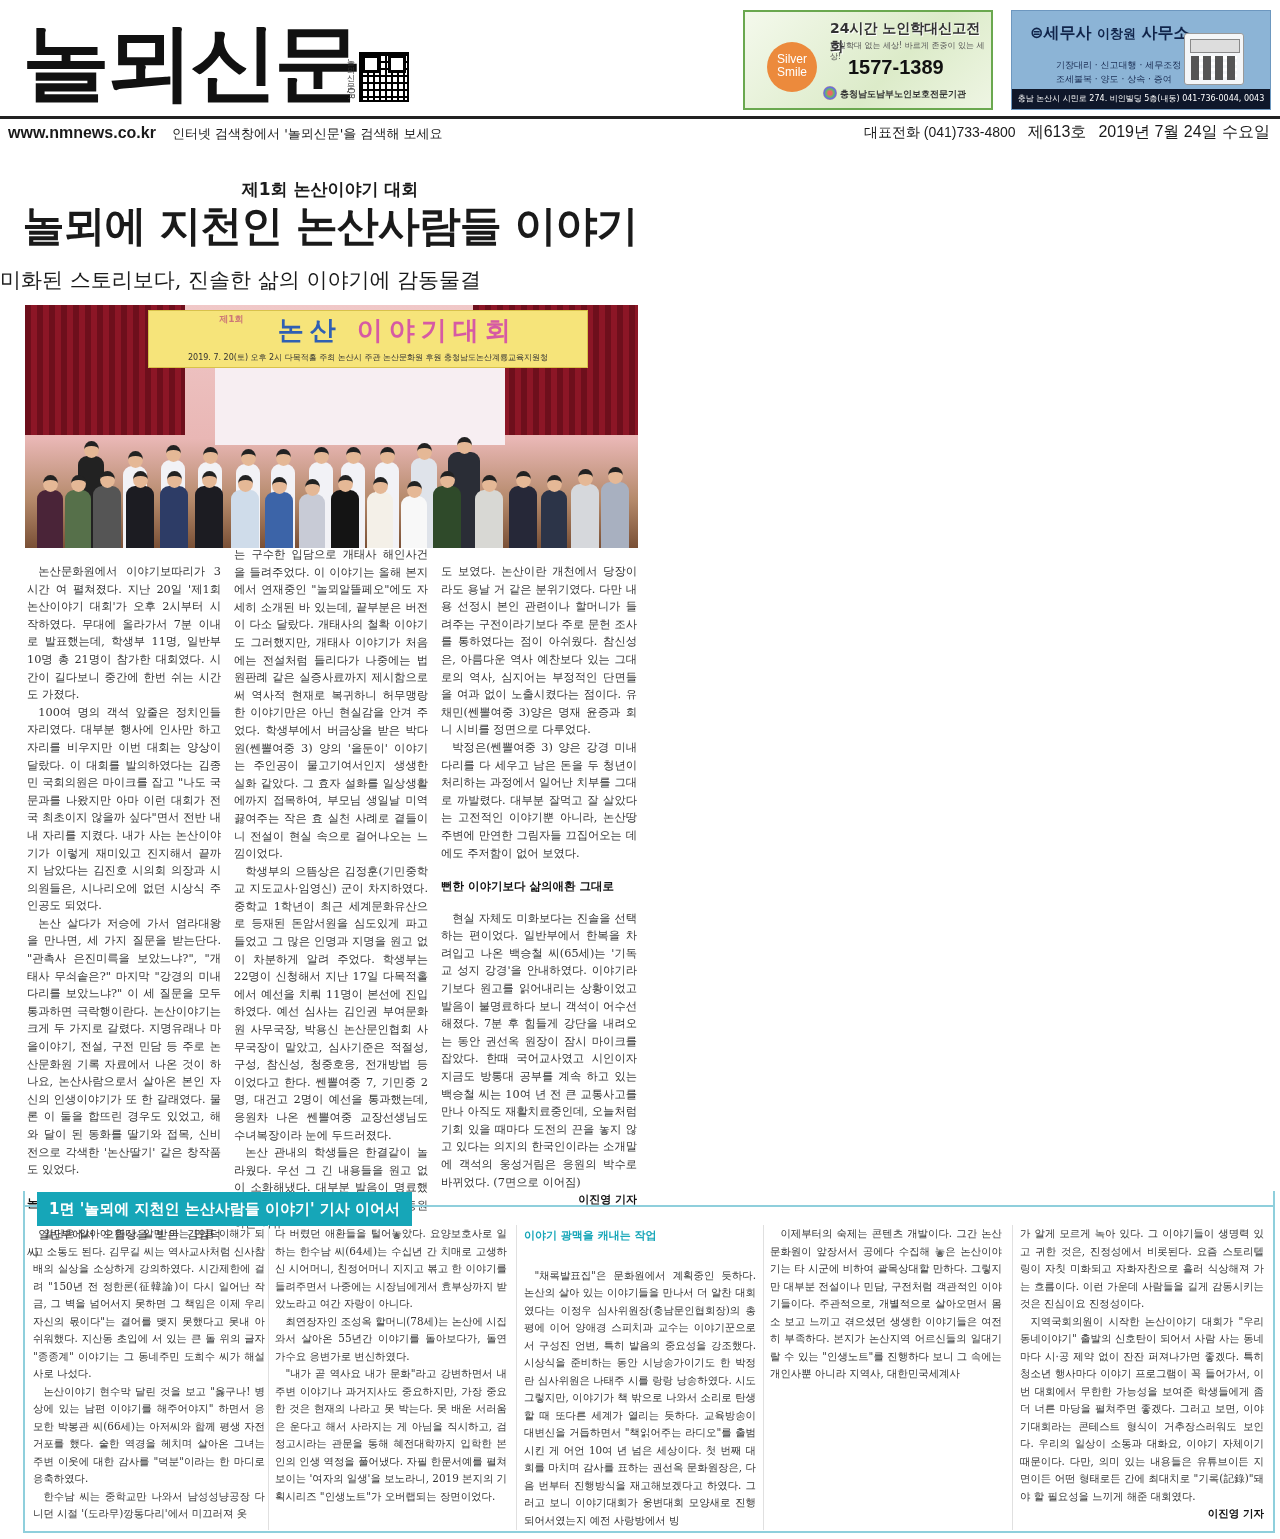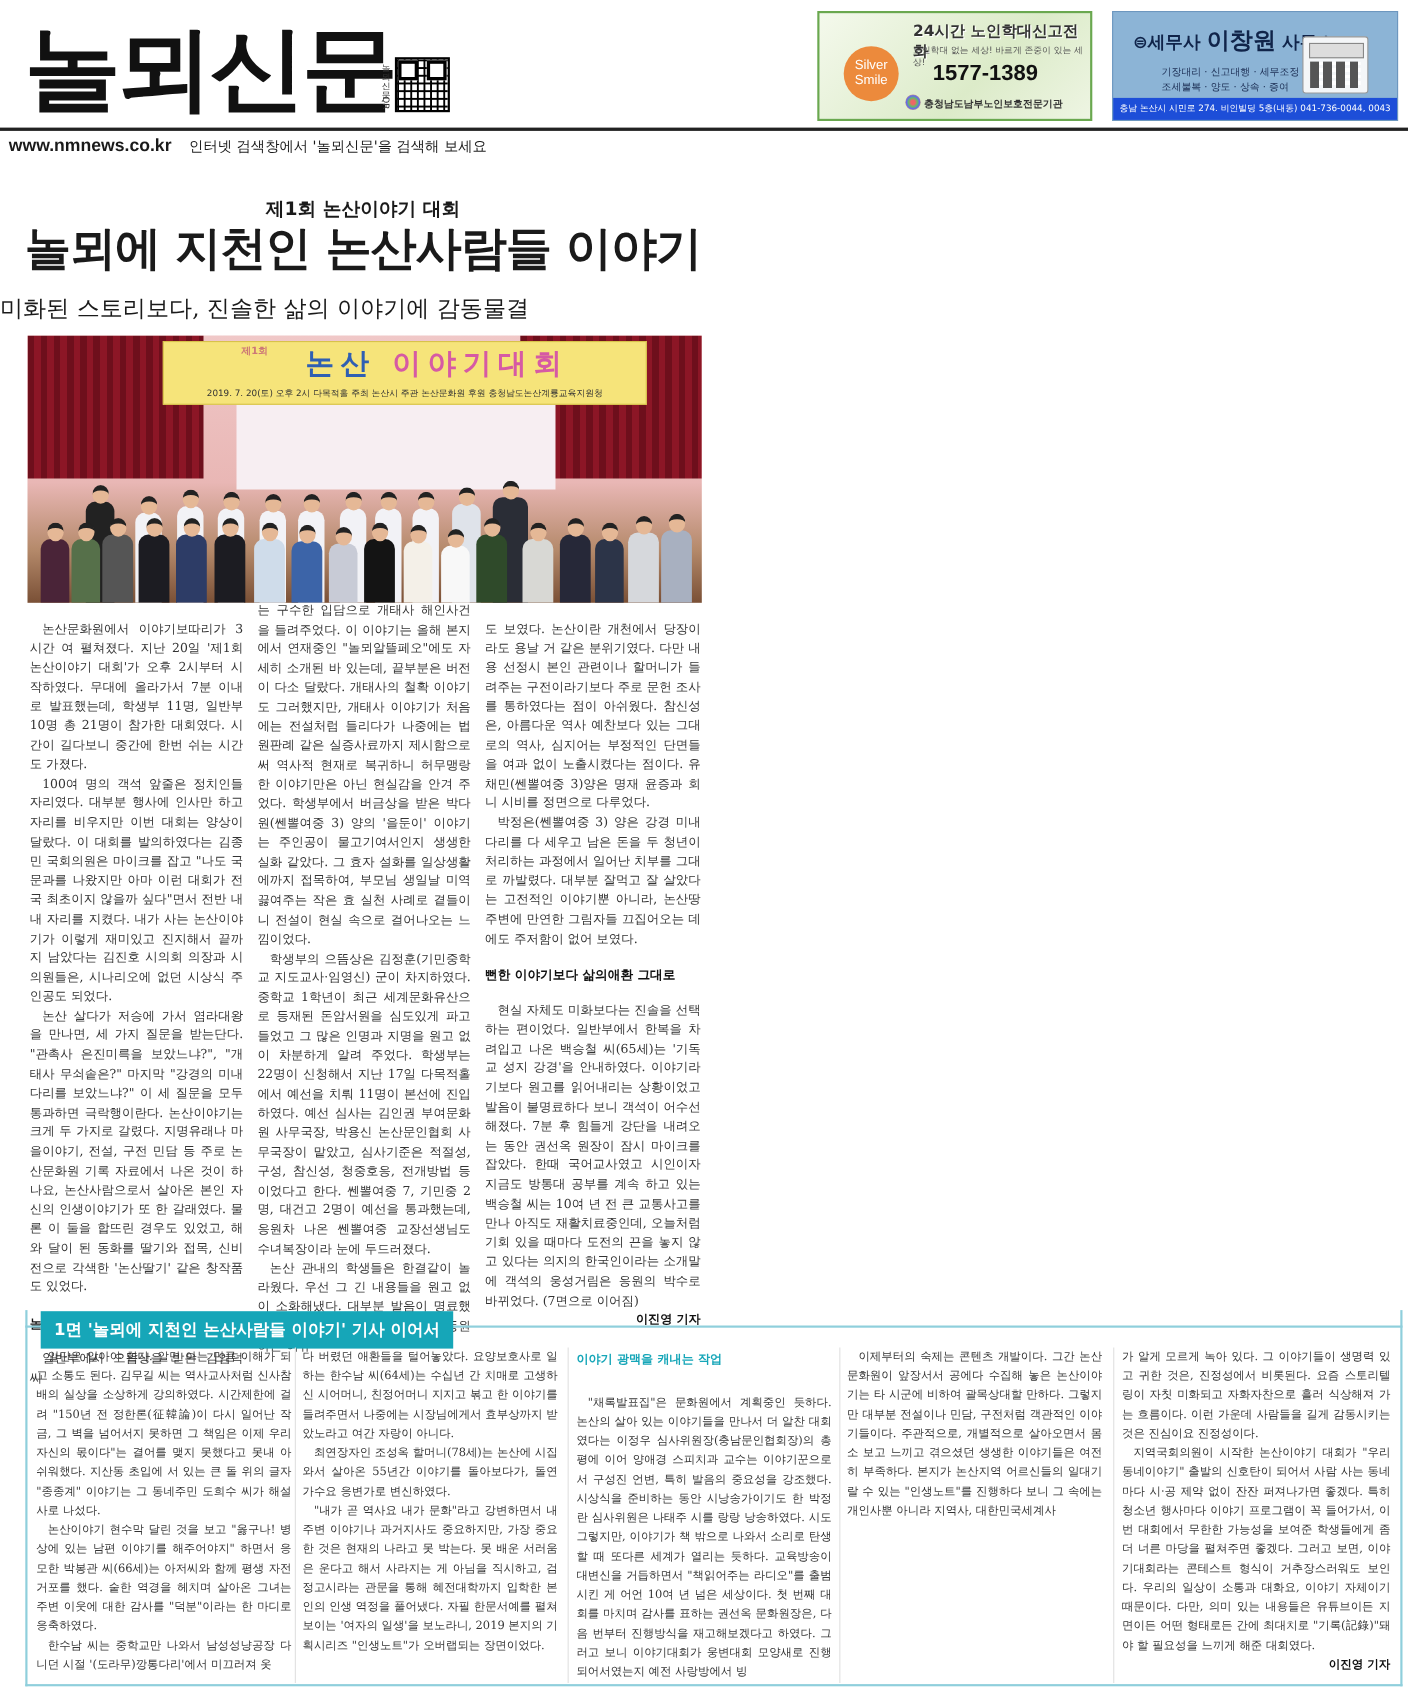--- a/index.html
+++ b/index.html
@@ -26,27 +26,27 @@
   .ad1 { position: absolute; left: 743px; top: 10px; width: 250px; height: 100px; border: 2px solid #6aa84f; background: linear-gradient(135deg, #f4f9ec, #dcebc9 60%, #eef5e3); }
   .ad1 .badge { position: absolute; left: 22px; top: 30px; width: 50px; height: 50px; border-radius: 50%; background: #ec8a3c; color: #fff; font-size: 12px; line-height: 13px; text-align: center; padding-top: 11px; font-family: "Liberation Sans", sans-serif; }
   .ad1 .t1 { position: absolute; left: 85px; top: 8px; font-weight: bold; font-size: 14px; color: #333; text-shadow: 1px 1px 0 #fff; }
   .ad1 .t2 { position: absolute; left: 85px; top: 28px; font-size: 8px; color: #555; }
   .ad1 .t3 { position: absolute; left: 103px; top: 44px; font-weight: bold; font-size: 20px; font-family: "Liberation Sans", sans-serif; color: #111; }
   .ad1 .t4 { position: absolute; left: 95px; top: 76px; font-size: 9px; color: #333; font-weight: bold; }
   .ad1 .tree { position: absolute; left: 78px; top: 74px; width: 14px; height: 14px; border-radius: 50%; background: radial-gradient(circle, #e66 20%, #6b6 40%, #66e 60%, #eb4 80%); }
 
   .ad2 { position: absolute; left: 1011px; top: 10px; width: 260px; height: 100px; background: #8cb4d6; border: 1px solid #6d97bf; }
   .ad2 .title { position: absolute; left: 18px; top: 12px; font-size: 16px; color: #10244a; font-weight: bold; }
-  .ad2 .title .big { font-size: 21px; }
+  .ad2 .title .big { font-size: 13px; }
   .ad2 .s1, .ad2 .s2 { position: absolute; left: 44px; font-size: 9px; color: #1a2c52; }
   .ad2 .s1 { top: 48px; } .ad2 .s2 { top: 62px; }
   .ad2 .calc { position: absolute; left: 172px; top: 22px; width: 60px; height: 52px; background: #f4f6f8; border: 1px solid #999; border-radius: 3px; }
   .ad2 .calc::before { content: ""; position: absolute; left: 5px; top: 5px; width: 48px; height: 12px; background: #ddd; border: 1px solid #888; }
   .ad2 .calc::after { content: ""; position: absolute; left: 6px; top: 22px; width: 46px; height: 24px; background: repeating-linear-gradient(90deg, #555 0 8px, transparent 8px 12px), repeating-linear-gradient(#fff 0 3px, transparent 3px 6px); }
-  .ad2 .addr { position: absolute; left: 0; bottom: 0; width: 100%; height: 20px; background: #1d4ed8; color: #fff; font-size: 8px; line-height: 20px; text-align: center; }
+  .ad2 .addr { position: absolute; left: 0; bottom: 0; width: 100%; height: 20px; background: #0f172a; color: #fff; font-size: 8px; line-height: 20px; text-align: center; }
 
   .kicker { position: absolute; left: 0; top: 178px; width: 660px; text-align: center; font-weight: bold; font-size: 17px; }
   .headline { position: absolute; left: 0; top: 196px; width: 660px; text-align: center; font-weight: bold; font-size: 42px; letter-spacing: -1px; line-height: 60px; }
   .subhead { position: absolute; left: 0; top: 266px; width: 660px; text-align: left; font-family: "DejaVu Serif", serif; font-size: 21px; }
 
   .photo { position: absolute; left: 25px; top: 305px; width: 613px; height: 243px; overflow: hidden; background: linear-gradient(#f0c8c8 0%, #e9b7b5 55%, #b58a6b 80%, #7a5036 100%); }
   .photo .curtain-l { position: absolute; left: 0; top: 0; width: 160px; height: 130px; background: repeating-linear-gradient(90deg, #6e0f1c 0 6px, #8c1626 6px 12px); }
   .photo .curtain-r { position: absolute; right: 0; top: 0; width: 165px; height: 130px; background: repeating-linear-gradient(90deg, #6e0f1c 0 6px, #8c1626 6px 12px); }
   .photo .screen { position: absolute; left: 190px; top: 50px; width: 290px; height: 90px; background: #f7eef2; }
   .photo .banner { position: absolute; left: 123px; top: 5px; width: 440px; height: 58px; background: #f6e47a; border: 1px solid #d8c24a; }
@@ -103,20 +103,25 @@
     <div class="s2">조세불복 · 양도 · 상속 · 증여</div>
     <div class="calc"></div>
     <div class="addr">충남 논산시 시민로 274. 비인빌딩 5층(내동) 041-736-0044, 0043</div>
   </div>
 
   <div class="rule-top"></div>
   <div class="site-line">
     <span class="site-url">www.nmnews.co.kr</span>
     <span class="site-msg">인터넷 검색창에서 '놀뫼신문'을 검색해 보세요</span>
   </div>
+  <div class="issue-line">
+    <span class="phone">대표전화 (041)733-4800</span>
+    <span class="no">제613호</span>
+    <span class="date">2019년 7월 24일 수요일</span>
+  </div>
 </div>
 
 <div class="kicker">제1회 논산이야기 대회</div>
 <h1 class="headline">놀뫼에 지천인 논산사람들 이야기</h1>
 <div class="subhead">미화된 스토리보다, 진솔한 삶의 이야기에 감동물결</div>
 
 <div class="photo">
   <div class="curtain-l"></div>
   <div class="curtain-r"></div>
   <div class="screen"></div>

